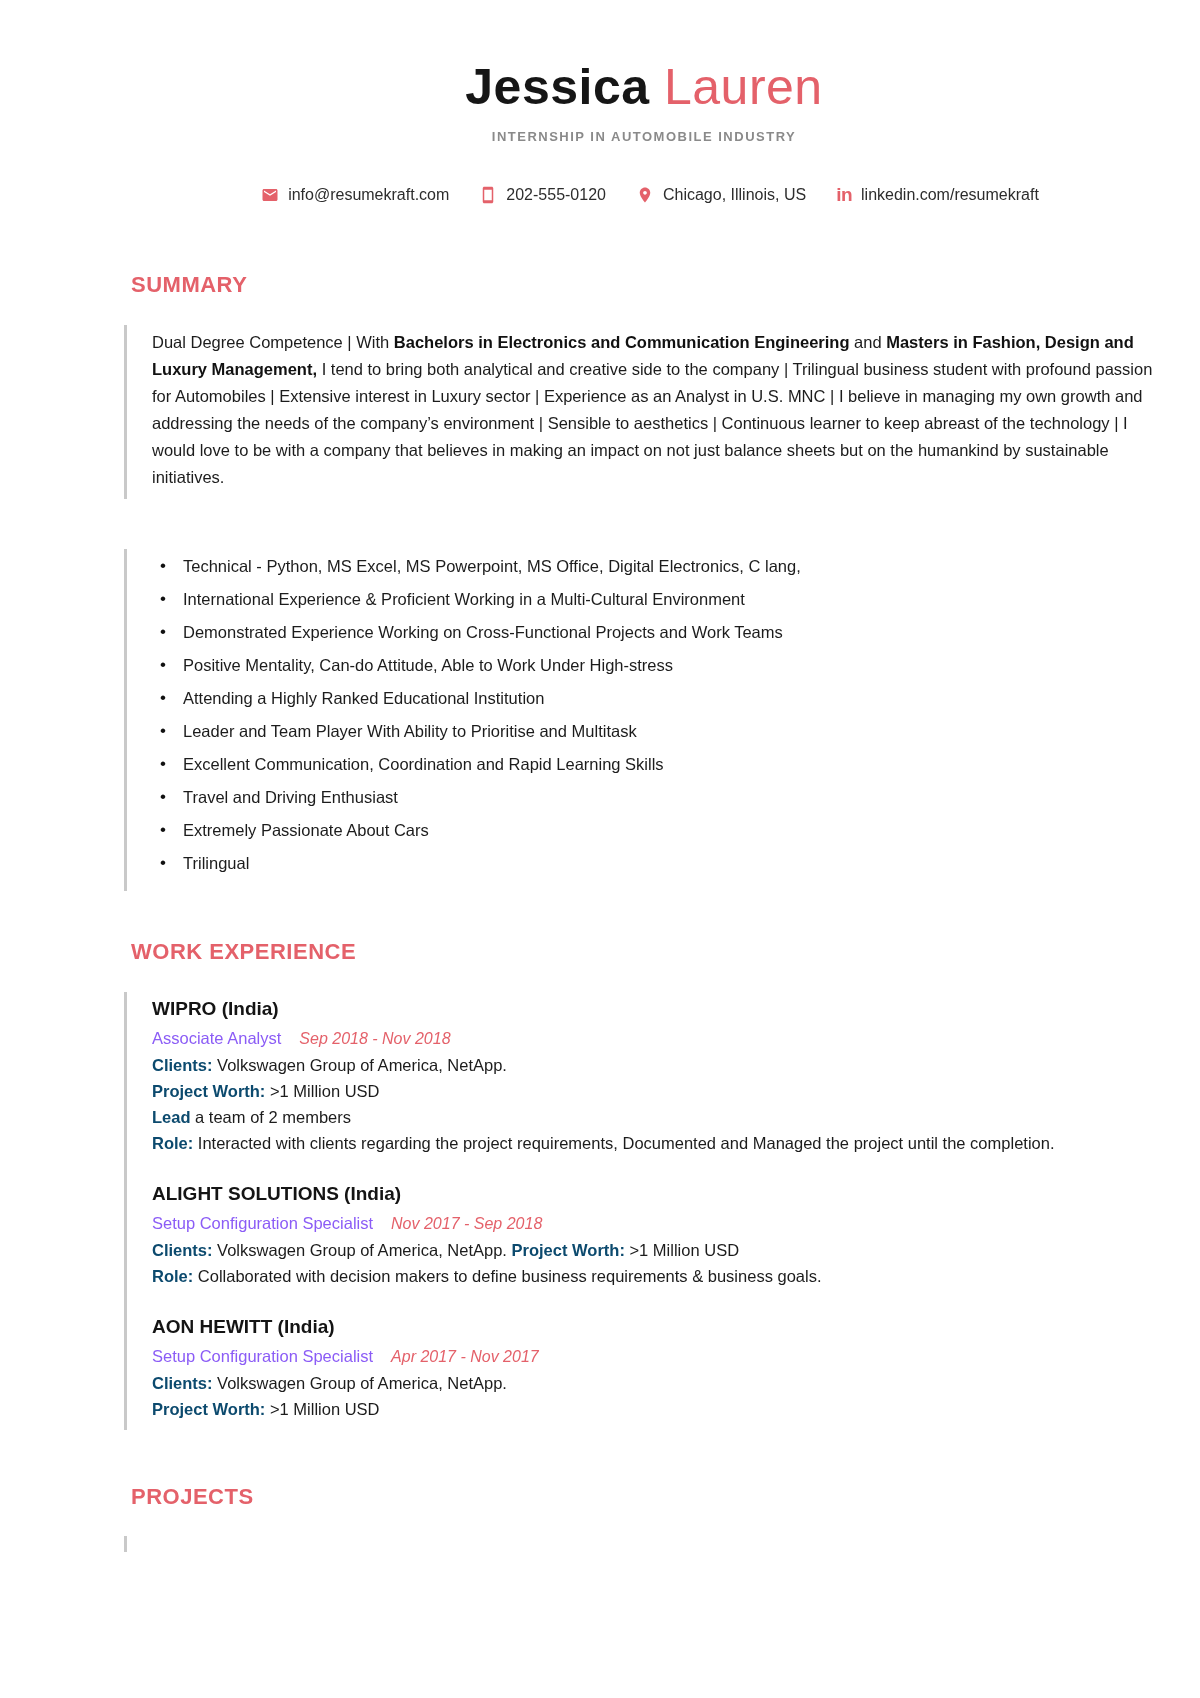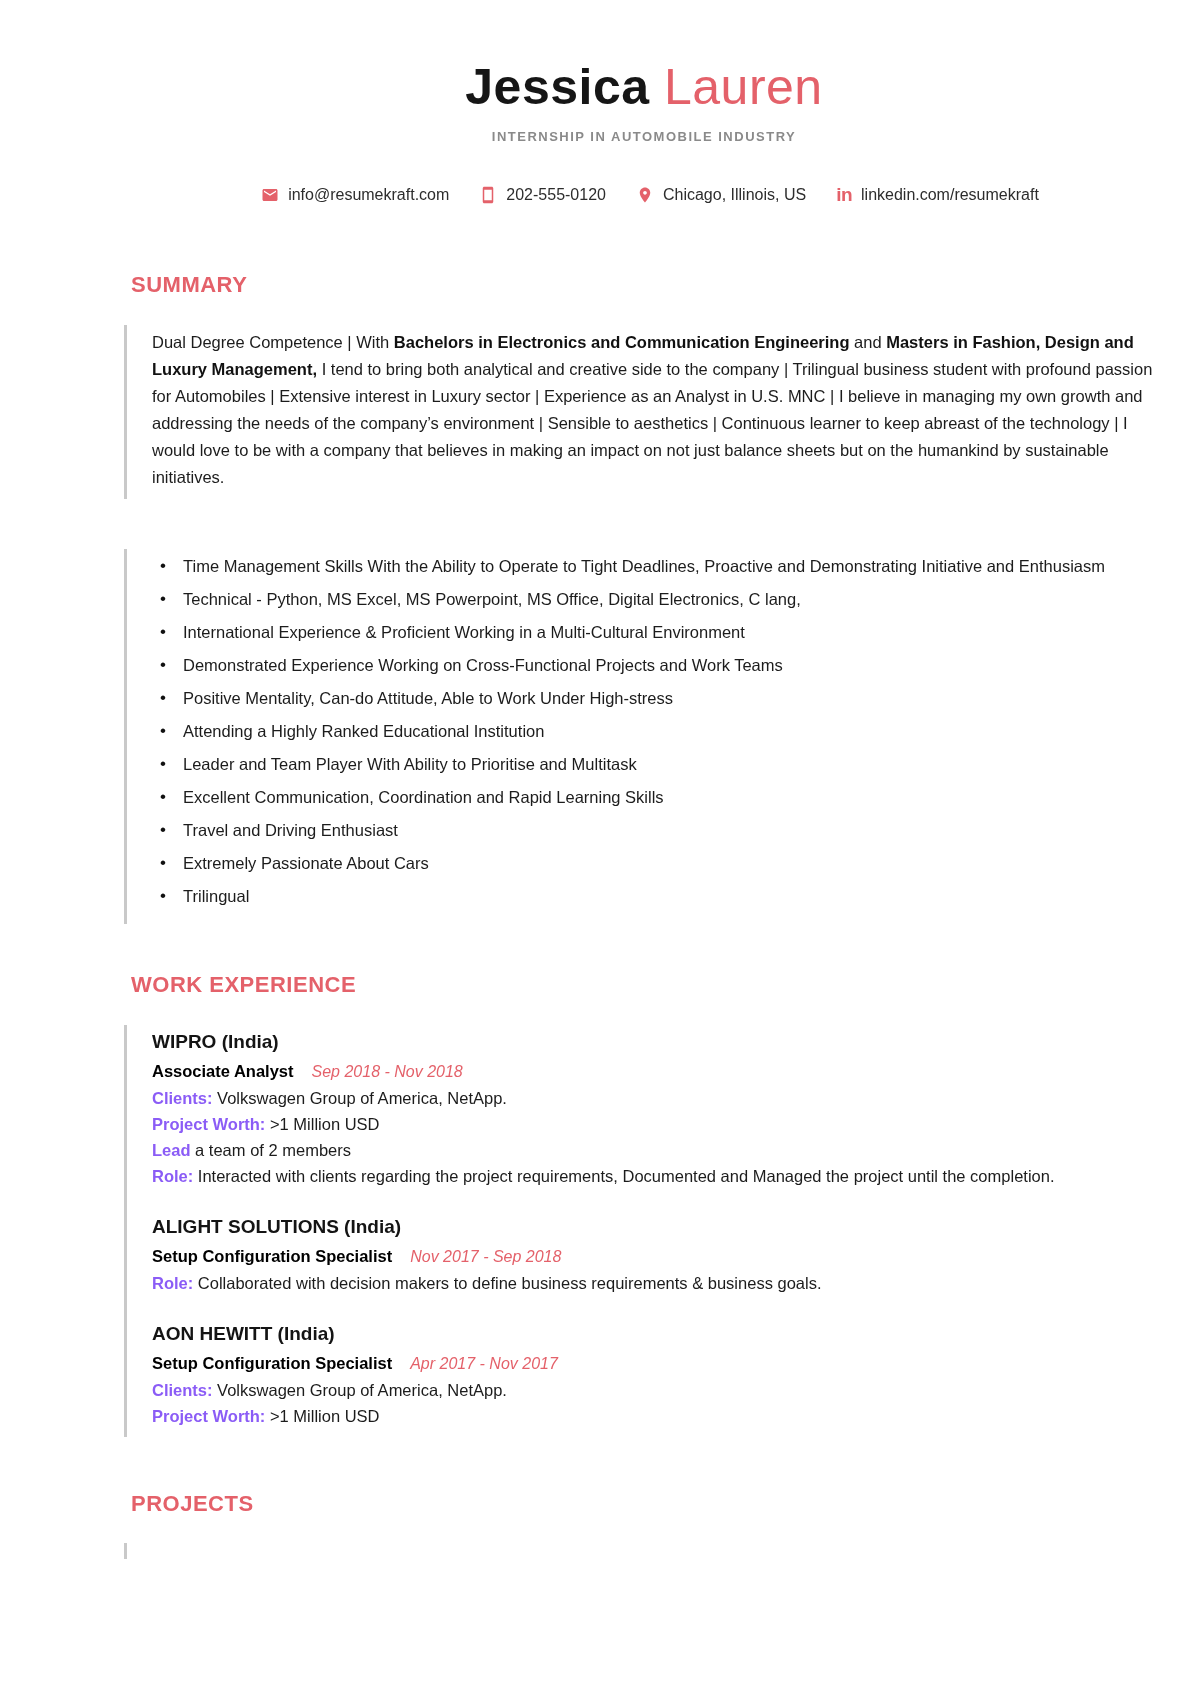--- a/index.html
+++ b/index.html
@@ -63,24 +63,24 @@
   }
   .skills-list li::before{
     content:"\2022";position:absolute;left:8px;top:0;
     font-size:17px;color:#111;
   }
   #experience-section{margin-top:48px;}
   .job-entry{margin-bottom:25px;}
   .job-entry:last-child{margin-bottom:0;}
   .job-company{font-size:19px;font-weight:700;color:#141414;line-height:25px;margin-bottom:4px;}
   .job-title-row{font-size:16.5px;line-height:26px;}
-  .job-title{font-weight:700;color:#000000;}
+  .job-title{font-weight:400;color:#8b5cf6;}
   .job-dates{font-style:italic;color:var(--accent);font-size:16px;margin-left:18px;}
   .job-line{font-size:16.5px;line-height:26px;color:#1c1c1c;}
-  .job-line b{font-weight:700;color:#8b5cf6;}
+  .job-line b{font-weight:700;color:#0c4a6e;}
   #projects-section{margin-top:54px;}
   .stub{height:16px;margin-top:26px;padding-bottom:0;}
 </style>
 </head>
 <body>
 
 <div class="page">
 
   <header>
     <h1 class="name"><span class="first">Jessica</span> <span class="last">Lauren</span></h1>
@@ -121,21 +121,20 @@
   <section class="section" id="summary-section">
     <h2 class="section-heading">SUMMARY</h2>
     <div class="bordered">
       <p class="summary-text"><span>Dual Degree Competence | With </span><b>Bachelors in Electronics and Communication Engineering</b><span> and </span><b>Masters in Fashion, Design and Luxury Management,</b><span> I tend to bring both analytical and creative side to the company | Trilingual business student with profound passion for Automobiles | Extensive interest in Luxury sector | Experience as an Analyst in U.S. MNC | I believe in managing my own growth and addressing the needs of the company’s environment | Sensible to aesthetics | Continuous learner to keep abreast of the technology | I would love to be with a company that believes in making an impact on not just balance sheets but on the humankind by sustainable initiatives.</span></p>
     </div>
   </section>
 
   <section class="section" id="skills-section">
     <div class="bordered">
       <ul class="skills-list">
-          <li>Time Management Skills With the Ability to Operate to Tight Deadlines, Proactive and Demonstrating Initiative and Enthusiasm</li>
           <li>Technical - Python, MS Excel, MS Powerpoint, MS Office, Digital Electronics, C lang,</li>
           <li>International Experience &amp; Proficient Working in a Multi-Cultural Environment</li>
           <li>Demonstrated Experience Working on Cross-Functional Projects and Work Teams</li>
           <li>Positive Mentality, Can-do Attitude, Able to Work Under High-stress</li>
           <li>Attending a Highly Ranked Educational Institution</li>
           <li>Leader and Team Player With Ability to Prioritise and Multitask</li>
           <li>Excellent Communication, Coordination and Rapid Learning Skills</li>
           <li>Travel and Driving Enthusiast</li>
           <li>Extremely Passionate About Cars</li>
           <li>Trilingual</li>
@@ -150,20 +149,21 @@
           <h3 class="job-company">WIPRO (India)</h3>
           <div class="job-title-row"><span class="job-title">Associate Analyst</span><span class="job-dates">Sep 2018 - Nov 2018</span></div>
           <div class="job-line"><b>Clients:</b><span> Volkswagen Group of America, NetApp.</span></div>
           <div class="job-line"><b>Project Worth:</b><span> &gt;1 Million USD</span></div>
           <div class="job-line"><b>Lead</b><span> a team of 2 members</span></div>
           <div class="job-line"><b>Role:</b><span> Interacted with clients regarding the project requirements, Documented and Managed the project until the completion.</span></div>
         </article>
         <article class="job-entry">
           <h3 class="job-company">ALIGHT SOLUTIONS (India)</h3>
           <div class="job-title-row"><span class="job-title">Setup Configuration Specialist</span><span class="job-dates">Nov 2017 - Sep 2018</span></div>
+          <div class="job-line"><b>Clients:</b><span> Volkswagen Group of America, NetApp. </span><b>Project Worth:</b><span> &gt;1 Million USD</span></div>
           <div class="job-line"><b>Role:</b><span> Collaborated with decision makers to define business requirements &amp; business goals.</span></div>
         </article>
         <article class="job-entry">
           <h3 class="job-company">AON HEWITT (India)</h3>
           <div class="job-title-row"><span class="job-title">Setup Configuration Specialist</span><span class="job-dates">Apr 2017 - Nov 2017</span></div>
           <div class="job-line"><b>Clients:</b><span> Volkswagen Group of America, NetApp.</span></div>
           <div class="job-line"><b>Project Worth:</b><span> &gt;1 Million USD</span></div>
         </article>
       </div>
   </section>

